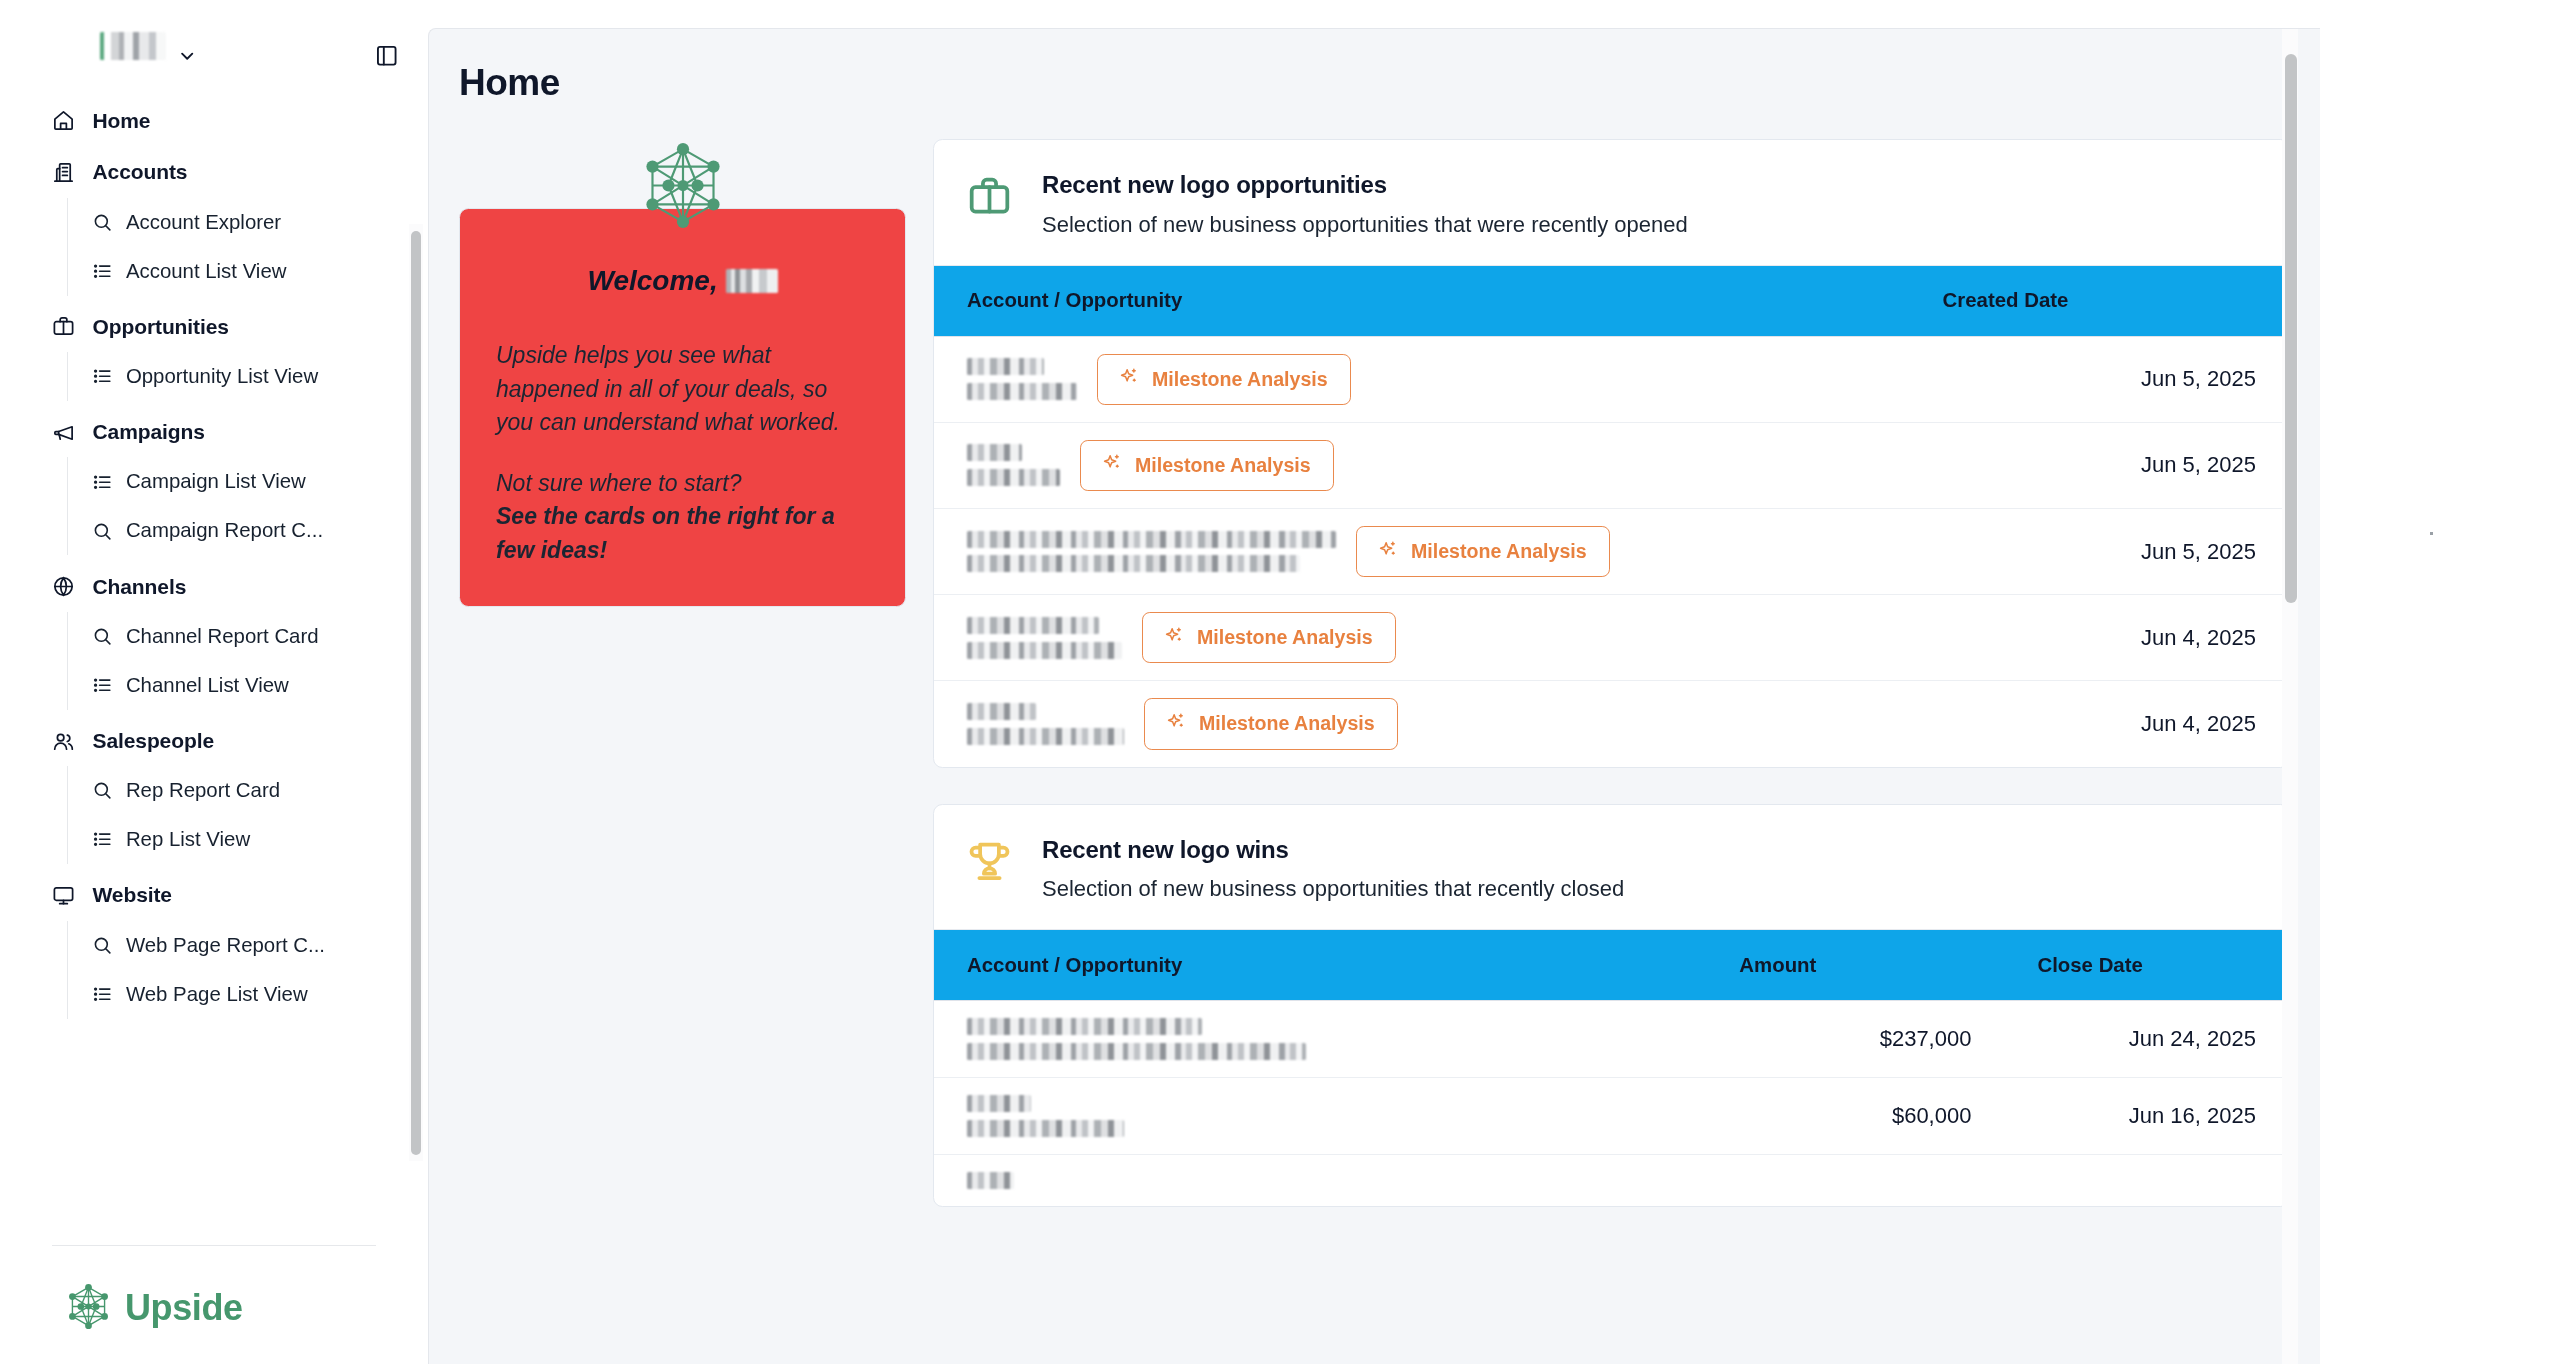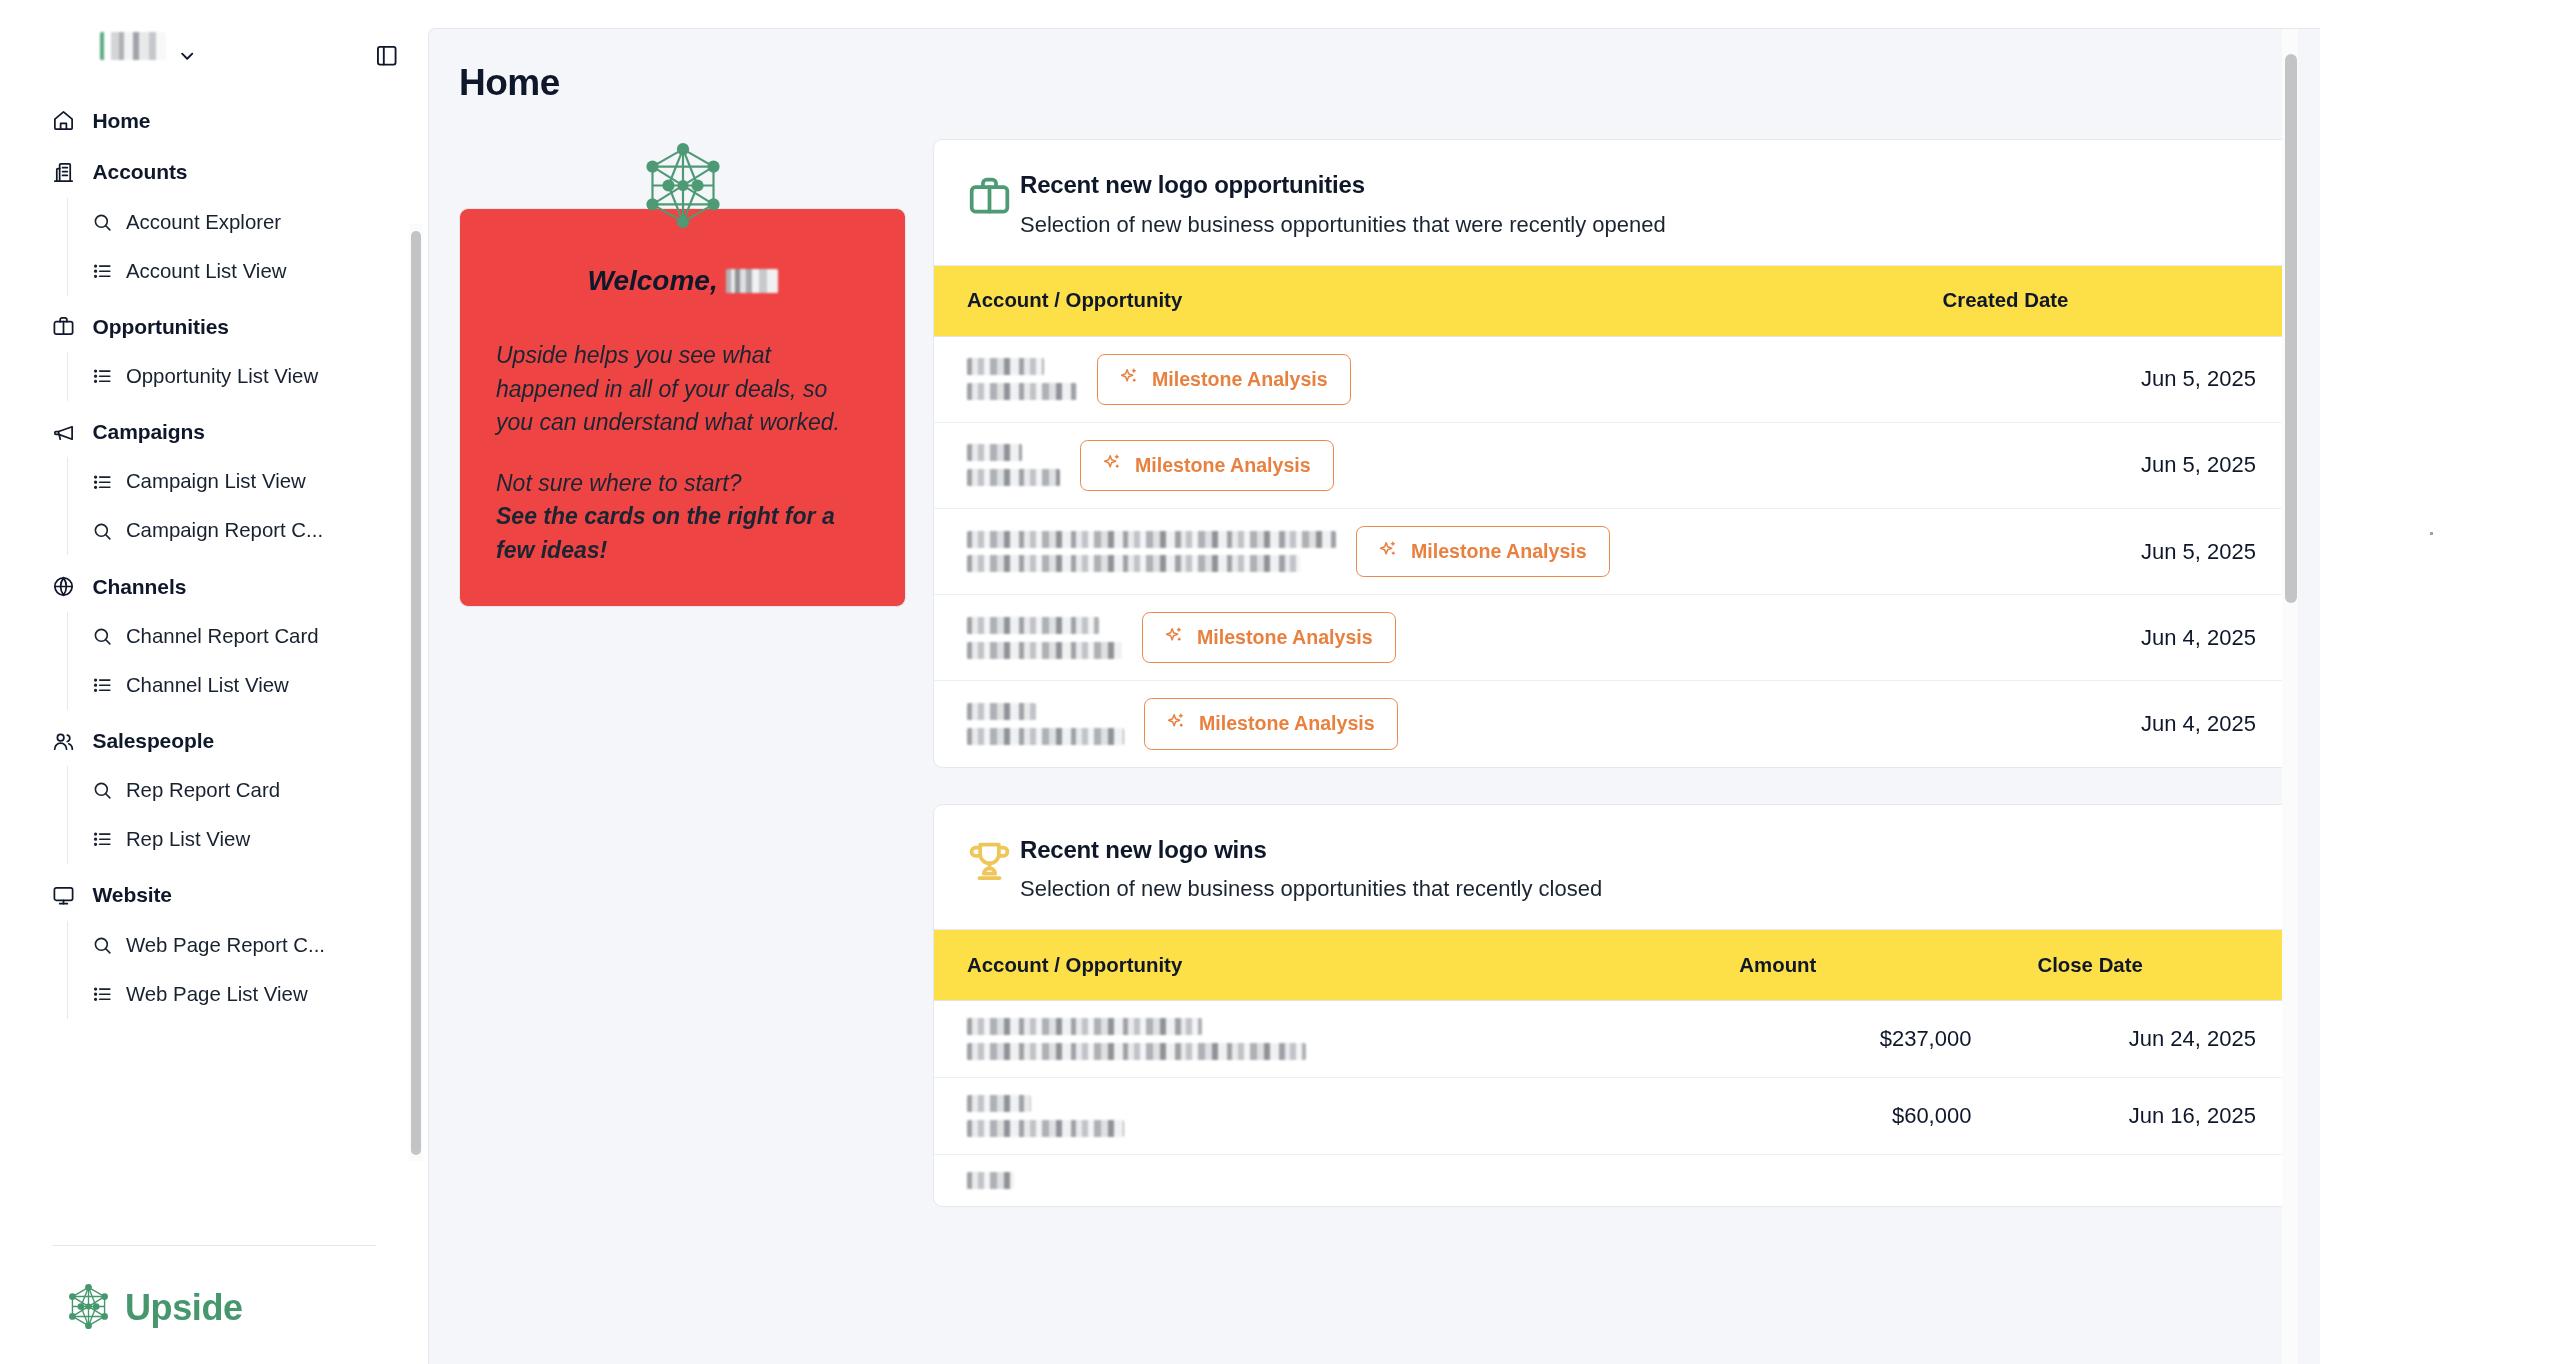--- a/index.html
+++ b/index.html
@@ -161,28 +161,28 @@
   }
   .welcome-p.tight { margin-bottom: 0; }
   .welcome-p b { font-weight: 700; }
 
   
   .cards-col { flex: 1 1 auto; display:flex; flex-direction:column; gap: 36px; }
   .card {
     background:#fff; border:0.8px solid #e3e8ef; border-radius: 9.4px;
     overflow: hidden;
   }
-  .card-head { display:flex; gap: 6px; padding: 31px 33px 27px 33px; }
+  .card-head { display:flex; gap: 28px; padding: 31px 33px 27px 33px; }
   .card-icon { flex: 0 0 47px; padding-top: 3.1px; }
   .card-title { font-size: 24px; font-weight: 700; color:#0f172a; margin-bottom: 12.6px; letter-spacing:-0.2px; }
   .card-sub { font-size: 22px; font-weight: 400; color:#1b2532; }
 
   table.tbl { width: 100%; border-collapse: collapse; table-layout: fixed; }
   table.tbl thead th {
-    background:#fde047;
+    background:#0ea5e9;
     font-size: 20.4px; font-weight: 700; color:#0f172a;
     text-align:left; padding: 23.5px 33px;
     border-top: 0.8px solid #e7eaef;
     border-bottom: 0.8px solid #dfe3ea;
   }
   table.tbl thead th.right { text-align:left; }
   table.tbl tbody td {
     padding: 17px 33px;
     border-bottom: 0.8px solid #eceff3;
     vertical-align: middle;

